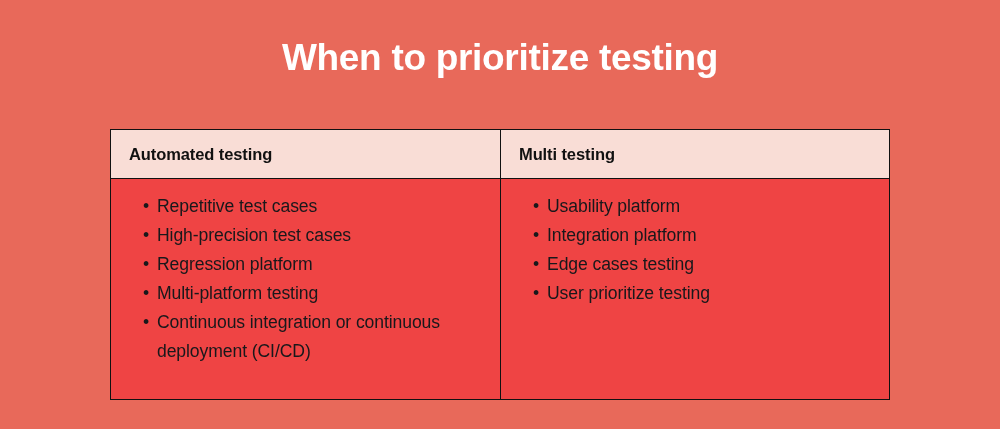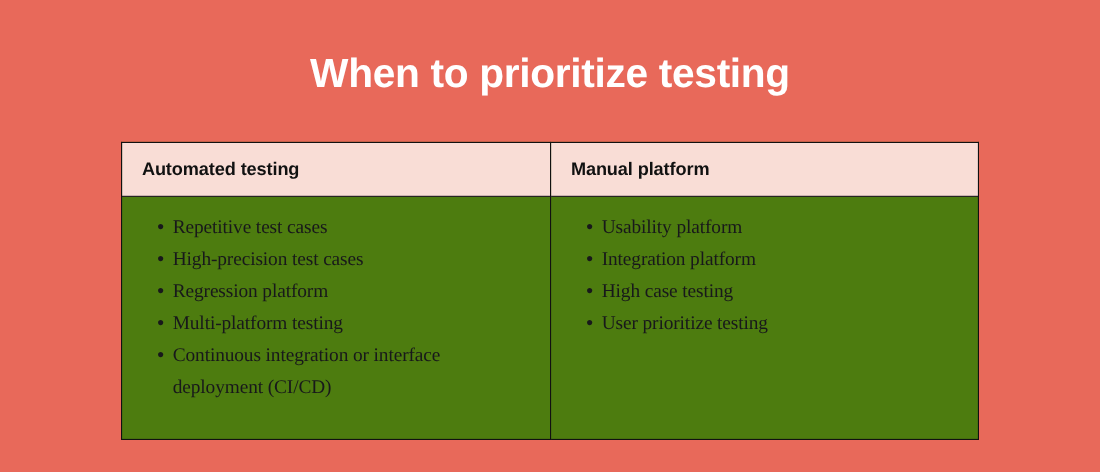--- a/index.html
+++ b/index.html
@@ -14,38 +14,38 @@
     overflow: hidden;
   }
   .slide {
     position: relative;
     width: 1000px;
     height: 429px;
     box-sizing: border-box;
   }
   .slide-title {
     position: absolute;
-    top: 47px;
+    top: 38px;
     left: 0;
     width: 1000px;
     text-align: center;
     font-size: 37px;
     font-weight: bold;
     color: #ffffff;
     letter-spacing: -0.3px;
     line-height: 1.1;
   }
   .compare-table {
     position: absolute;
     left: 110px;
     top: 129px;
     width: 779px;
     border: 1px solid #111111;
     border-collapse: collapse;
-    background: #4d7c0f;
+    background: #ef4444;
     table-layout: fixed;
   }
   .compare-table col.col-left { width: 390px; }
   .compare-table col.col-right { width: 389px; }
   .compare-table th,
   .compare-table td {
     border: 1px solid #111111;
     vertical-align: top;
     text-align: left;
   }
@@ -81,39 +81,38 @@
     left: -16px;
     top: 0;
     width: 10px;
     text-align: center;
     font-size: 17.6px;
     line-height: 29px;
     color: #18181b;
   }
   ul.item-list li .item-text {
     display: block;
-    font-family: Liberation Serif, serif;
   }
 </style>
 </head>
 <body>
 
 <div class="slide">
 
   <div class="slide-title">When to prioritize testing</div>
 
   <table class="compare-table">
     <colgroup>
       <col class="col-left">
       <col class="col-right">
     </colgroup>
     <thead>
       <tr>
         <th>Automated testing</th>
-        <th>Manual platform</th>
+        <th>Multi testing</th>
       </tr>
     </thead>
     <tbody>
       <tr>
         <td>
           <ul class="item-list">
             <li>
               <span class="bullet">•</span>
               <span class="item-text">Repetitive test cases</span>
             </li>
@@ -124,37 +123,37 @@
             <li>
               <span class="bullet">•</span>
               <span class="item-text">Regression platform</span>
             </li>
             <li>
               <span class="bullet">•</span>
               <span class="item-text">Multi-platform testing</span>
             </li>
             <li>
               <span class="bullet">•</span>
-              <span class="item-text">Continuous integration or interface deployment (CI/CD)</span>
+              <span class="item-text">Continuous integration or continuous deployment (CI/CD)</span>
             </li>
           </ul>
         </td>
         <td>
           <ul class="item-list">
             <li>
               <span class="bullet">•</span>
               <span class="item-text">Usability platform</span>
             </li>
             <li>
               <span class="bullet">•</span>
               <span class="item-text">Integration platform</span>
             </li>
             <li>
               <span class="bullet">•</span>
-              <span class="item-text">High case testing</span>
+              <span class="item-text">Edge cases testing</span>
             </li>
             <li>
               <span class="bullet">•</span>
               <span class="item-text">User prioritize testing</span>
             </li>
           </ul>
         </td>
       </tr>
     </tbody>
   </table>

